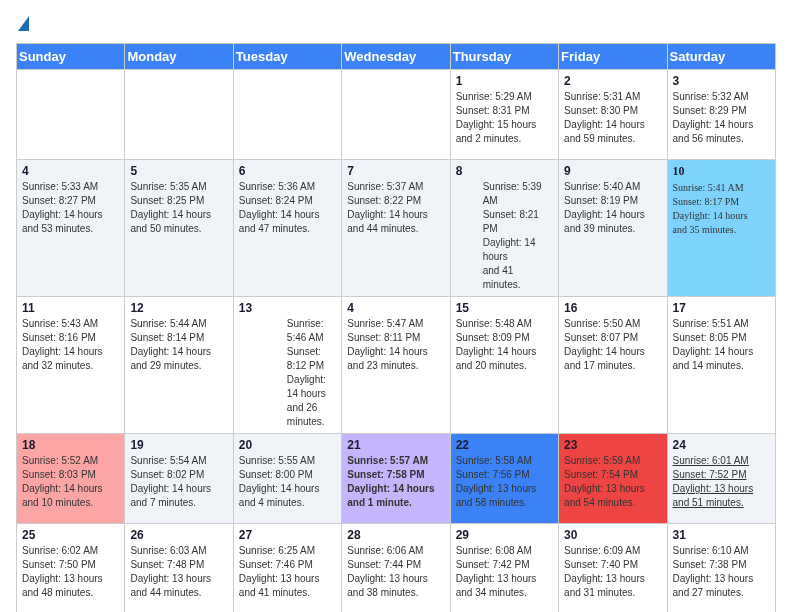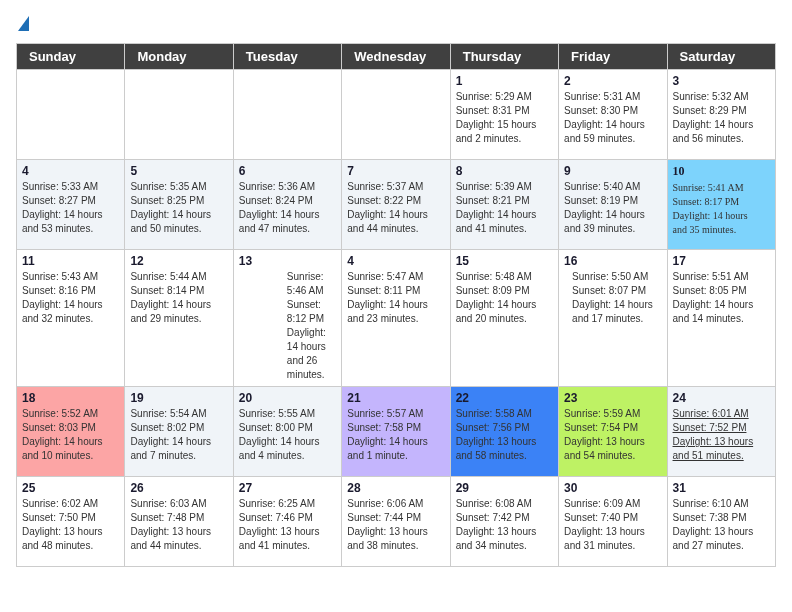--- a/index.html
+++ b/index.html
@@ -28,24 +28,24 @@
     .location-title {
       font-size: 16px;
       color: #333;
     }
     .calendar-table {
       width: 100%;
       border-collapse: collapse;
       table-layout: fixed;
     }
     .calendar-table th {
-      background: #404040;
+      background: #3b82f6;
       color: #fff;
       text-align: left;
-      padding: 5px 12px;
+      padding: 5px 2px;
       font-size: 13px;
       border: 1px solid #ccc;
     }
     .calendar-table td {
       vertical-align: top;
       border: 1px solid #ccc;
       padding: 4px 5px;
       height: 90px;
       font-size: 10.5px;
       color: #333;
@@ -178,21 +178,21 @@
         </td>
         <td style="background: rgb(240, 244, 248);">
           <span class="day-number">7</span>
           <div class="day-info" style="white-space: pre-line;">Sunrise: 5:37 AM
 Sunset: 8:22 PM
 Daylight: 14 hours
 and 44 minutes.</div>
         </td>
         <td style="background: rgb(240, 244, 248);">
           <span class="day-number">8</span>
-          <div class="day-info" style="white-space: pre-line;">Sunrise: 5:39 AM
+          <div class="day-info" style="white-space: pre-line; margin-left: 27px;">Sunrise: 5:39 AM
 Sunset: 8:21 PM
 Daylight: 14 hours
 and 41 minutes.</div>
         </td>
         <td style="background: rgb(240, 244, 248);">
           <span class="day-number">9</span>
           <div class="day-info" style="white-space: pre-line;">Sunrise: 5:40 AM
 Sunset: 8:19 PM
 Daylight: 14 hours
 and 39 minutes.</div>
@@ -236,21 +236,21 @@
         </td>
         <td>
           <span class="day-number">15</span>
           <div class="day-info" style="white-space: pre-line;">Sunrise: 5:48 AM
 Sunset: 8:09 PM
 Daylight: 14 hours
 and 20 minutes.</div>
         </td>
         <td>
           <span class="day-number">16</span>
-          <div class="day-info" style="white-space: pre-line; margin-left: 8px;">Sunrise: 5:50 AM
+          <div class="day-info" style="white-space: pre-line;">Sunrise: 5:50 AM
 Sunset: 8:07 PM
 Daylight: 14 hours
 and 17 minutes.</div>
         </td>
         <td>
           <span class="day-number">17</span>
           <div class="day-info" style="white-space: pre-line;">Sunrise: 5:51 AM
 Sunset: 8:05 PM
 Daylight: 14 hours
 and 14 minutes.</div>
@@ -273,33 +273,33 @@
         </td>
         <td style="background: rgb(240, 244, 248);">
           <span class="day-number">20</span>
           <div class="day-info" style="white-space: pre-line;">Sunrise: 5:55 AM
 Sunset: 8:00 PM
 Daylight: 14 hours
 and 4 minutes.</div>
         </td>
         <td style="background: #c4b5fd;">
           <span class="day-number">21</span>
-          <div class="day-info" style="white-space: pre-line;">Sunrise: 5:57 AM
+          <div class="day-info" style="white-space: pre-line; font-weight: bold;">Sunrise: 5:57 AM
 Sunset: 7:58 PM
 Daylight: 14 hours
 and 1 minute.</div>
         </td>
         <td style="background: #3b82f6;">
           <span class="day-number">22</span>
           <div class="day-info" style="white-space: pre-line;">Sunrise: 5:58 AM
 Sunset: 7:56 PM
 Daylight: 13 hours
 and 58 minutes.</div>
         </td>
-        <td style="background: #bef264;">
+        <td style="background: #ef4444;">
           <span class="day-number">23</span>
           <div class="day-info" style="white-space: pre-line;">Sunrise: 5:59 AM
 Sunset: 7:54 PM
 Daylight: 13 hours
 and 54 minutes.</div>
         </td>
         <td style="background: rgb(240, 244, 248);">
           <span class="day-number">24</span>
           <div class="day-info" style="white-space: pre-line; text-decoration: underline;">Sunrise: 6:01 AM
 Sunset: 7:52 PM

